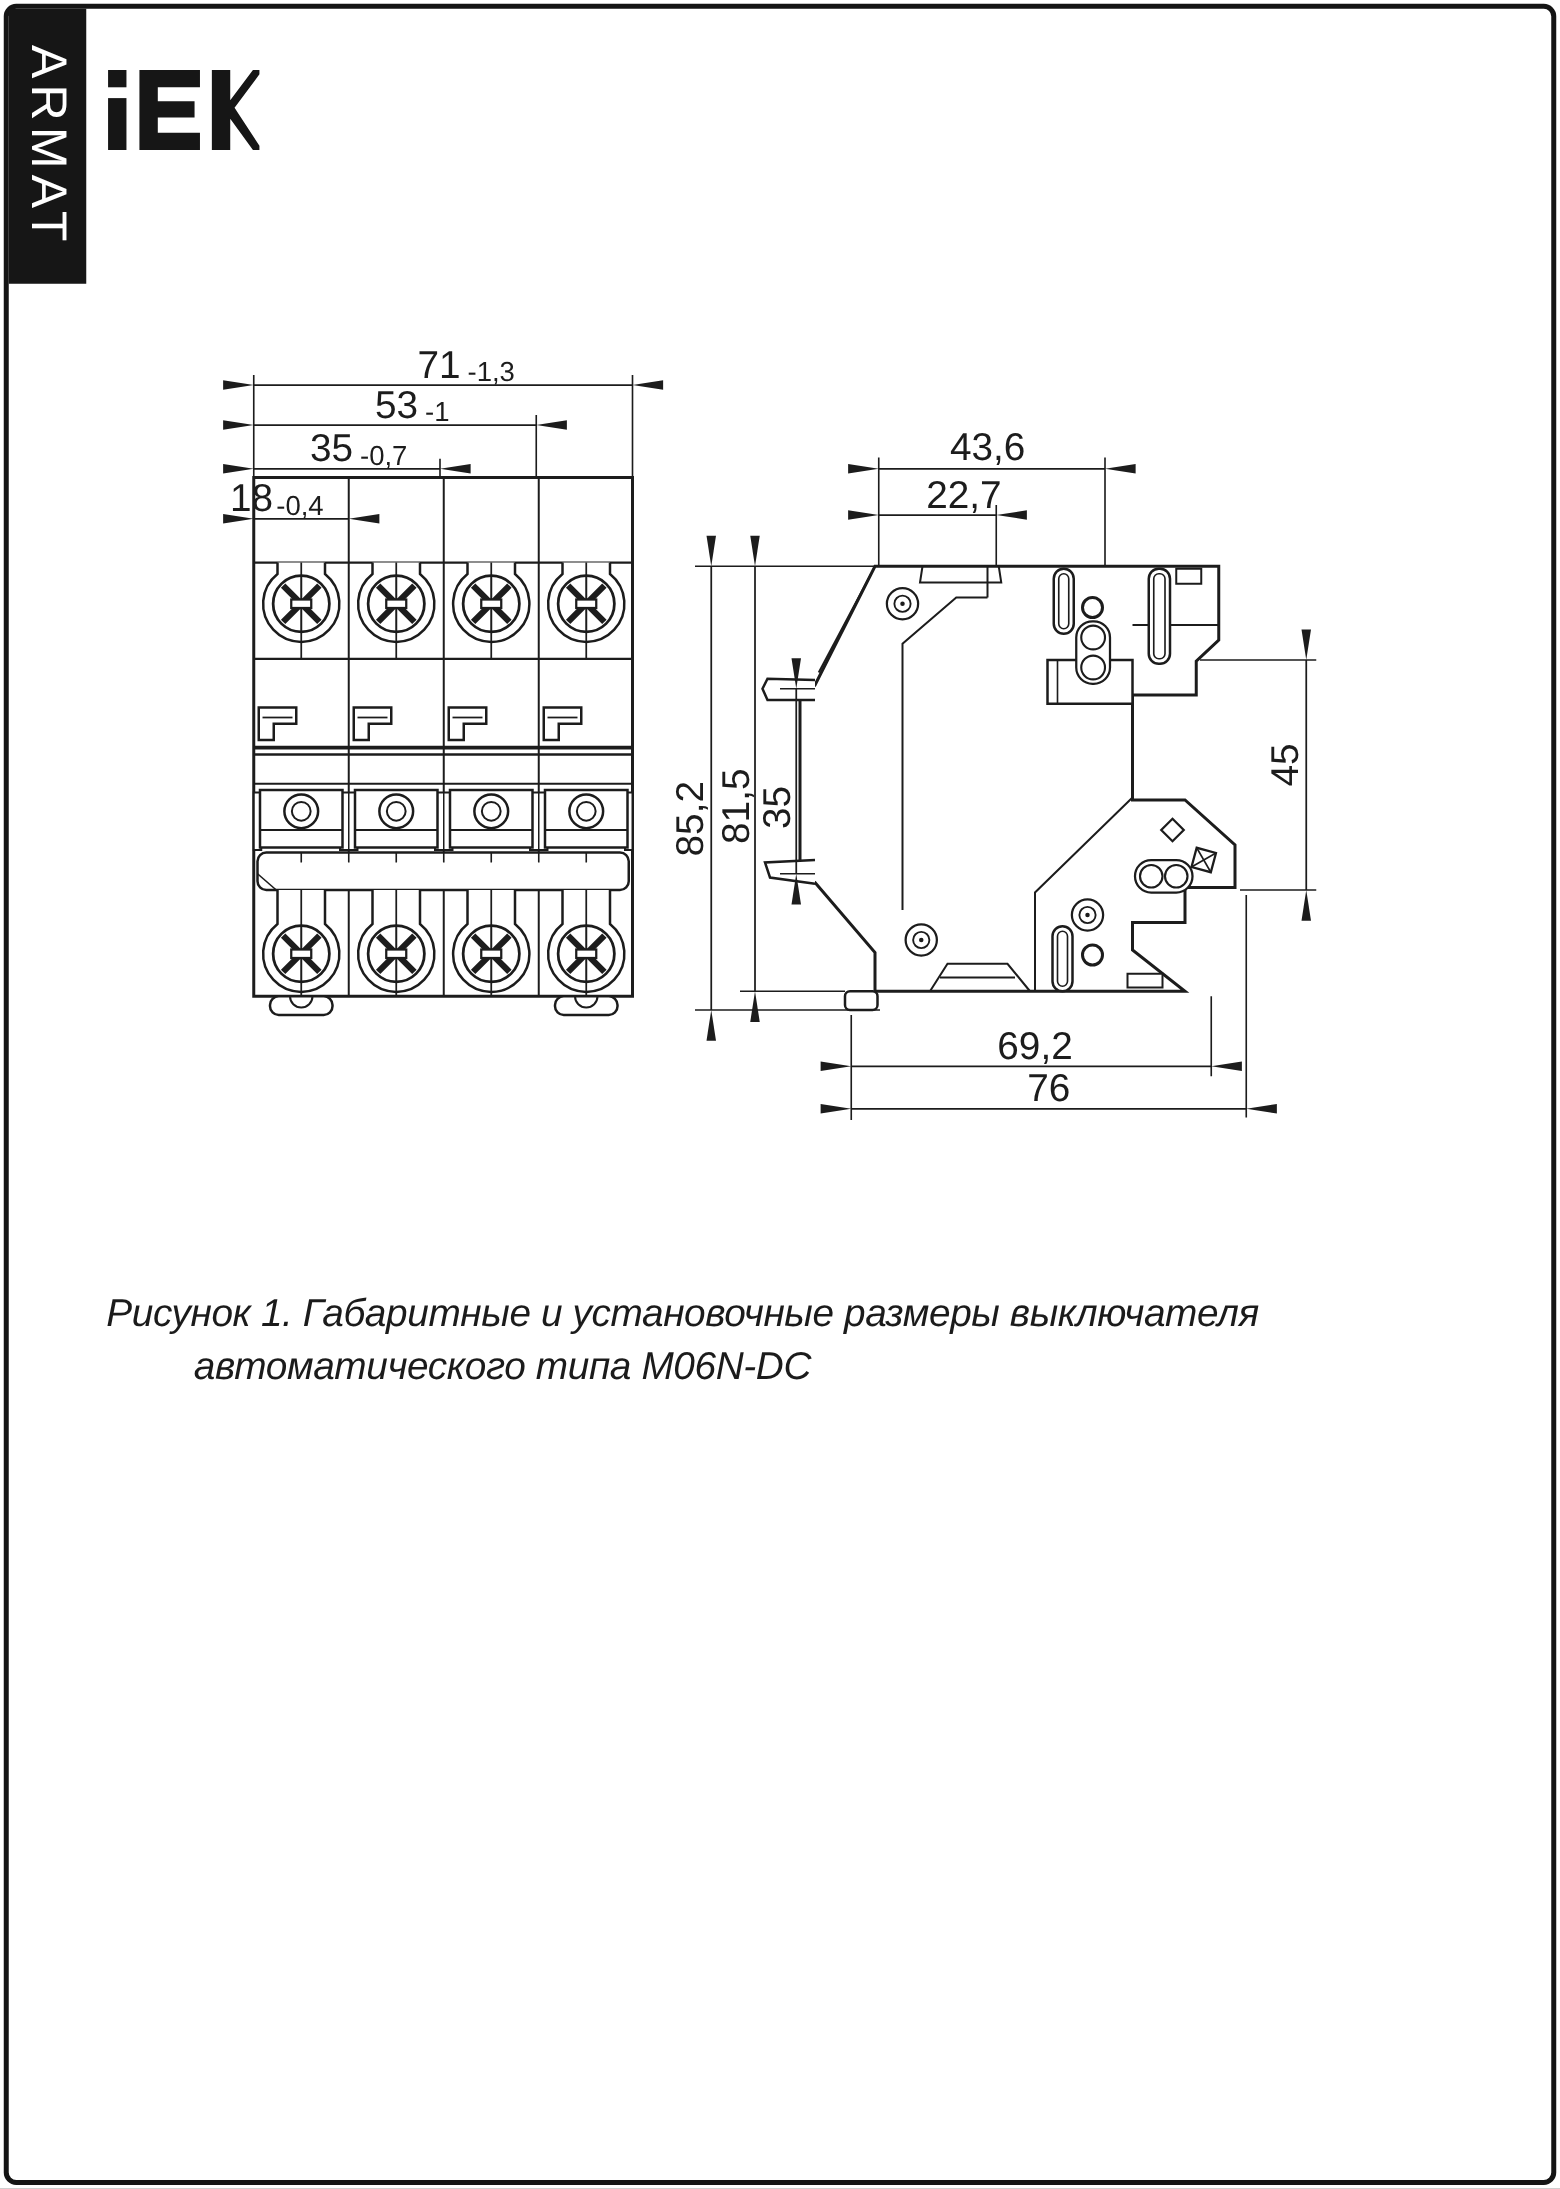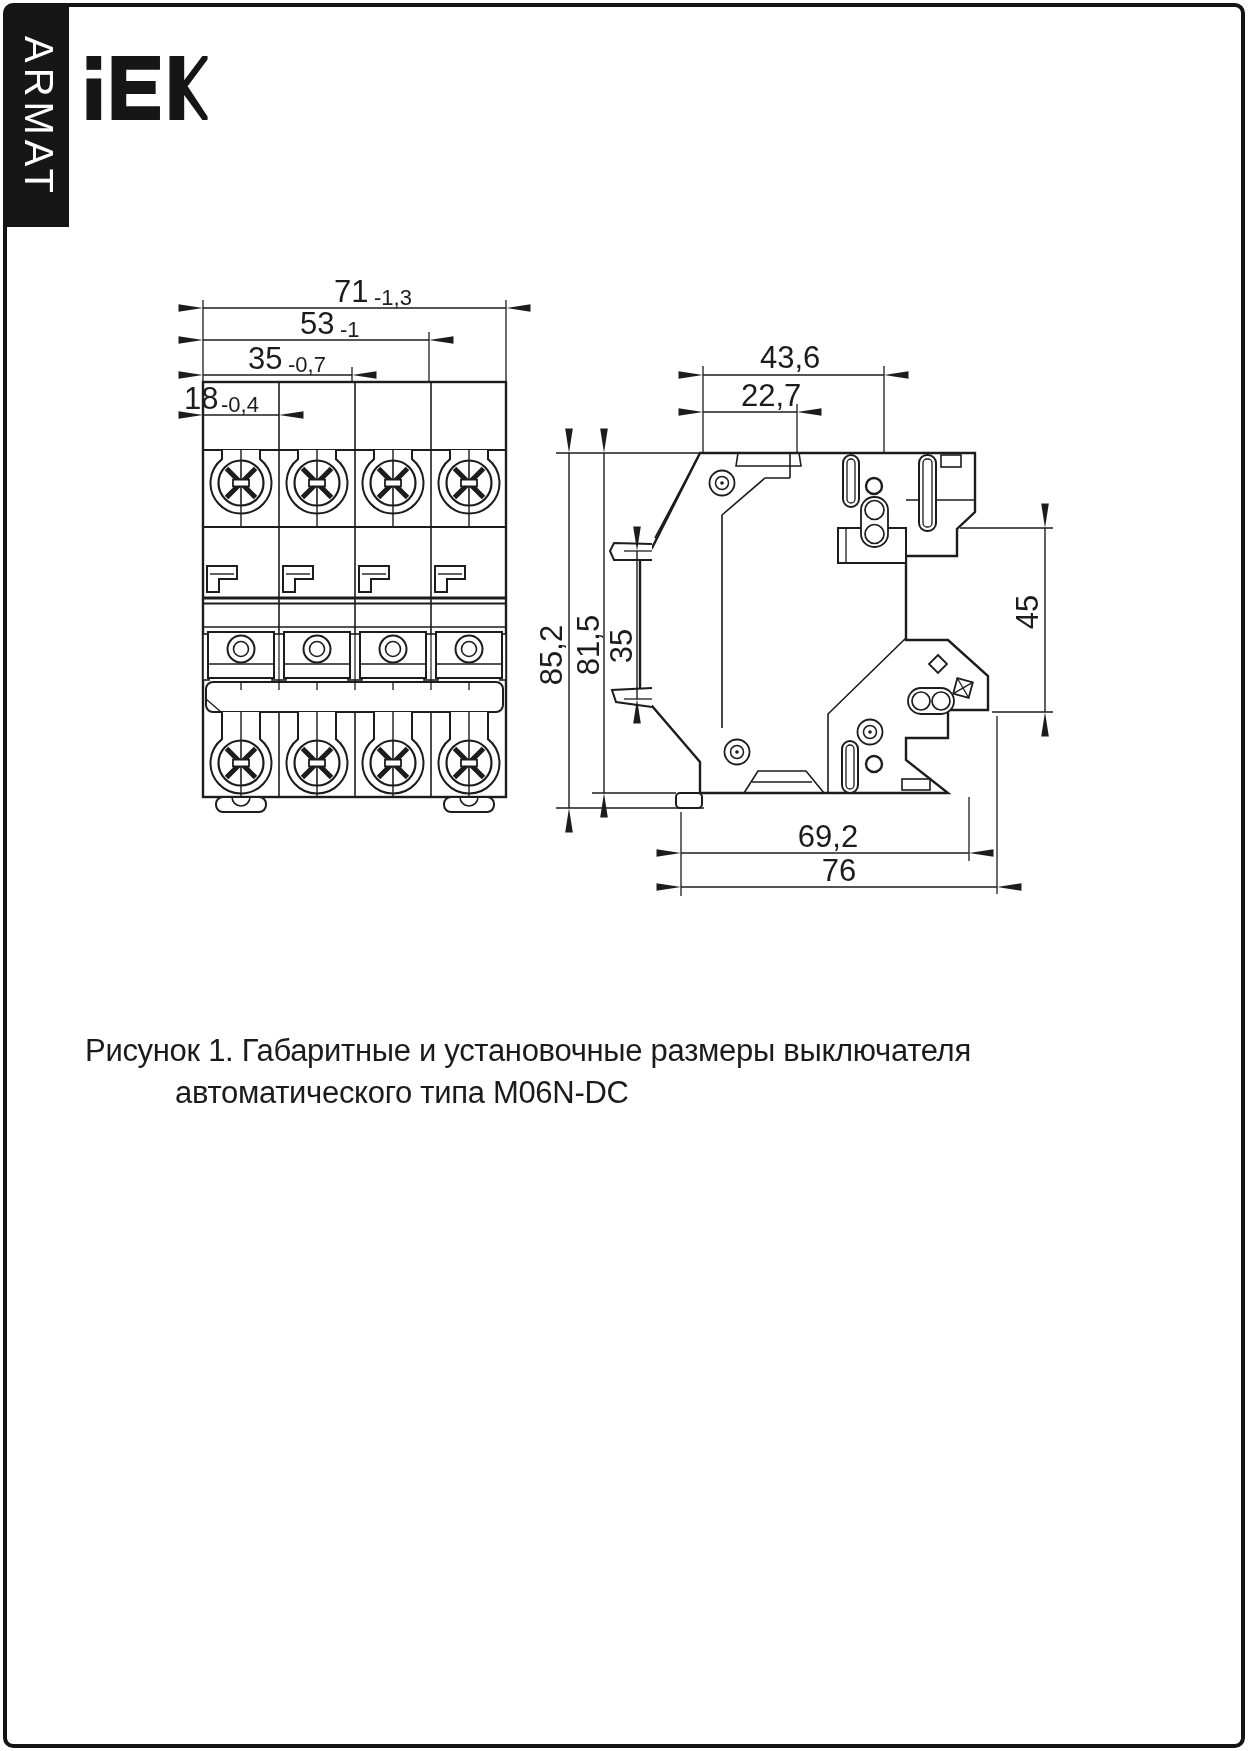--- a/index.html
+++ b/index.html
@@ -8,22 +8,22 @@
   .frame{position:absolute;inset:3px;border:4px solid #141414;border-radius:10px;pointer-events:none;}
   .banner{position:absolute;left:7px;top:7px;width:62px;height:220px;background:#161616;}
   .banner-text{position:absolute;left:50%;top:50%;transform:translate(-50%,-50%) rotate(90deg);
         white-space:nowrap;color:#ffffff;font-size:40px;letter-spacing:5px;font-weight:400;}
   .logo{position:absolute;left:86px;top:56px;}
   .drawing{position:absolute;left:120px;top:230px;}
   svg text{font-family:"Liberation Sans", sans-serif;fill:#1c1c1c;}
   .dim-main{font-size:31px;}
   .dim-tol{font-size:22px;}
   .caption{position:absolute;left:85px;top:1030px;width:1000px;color:#1b1b1b;
-        font-size:31px;line-height:42px;letter-spacing:-0.3px;}
-  .caption .l2{margin-left:90px;}
+        font-size:31px;line-height:42px;letter-spacing:-0.3px;font-style:italic;}
+  .caption .l2{margin-left:70px;}
 </style>
 </head>
 <body>
 
 <div class="page">
   <div class="frame"></div>
 
   <div class="banner">
     <div class="banner-text">ARMAT</div>
   </div>

